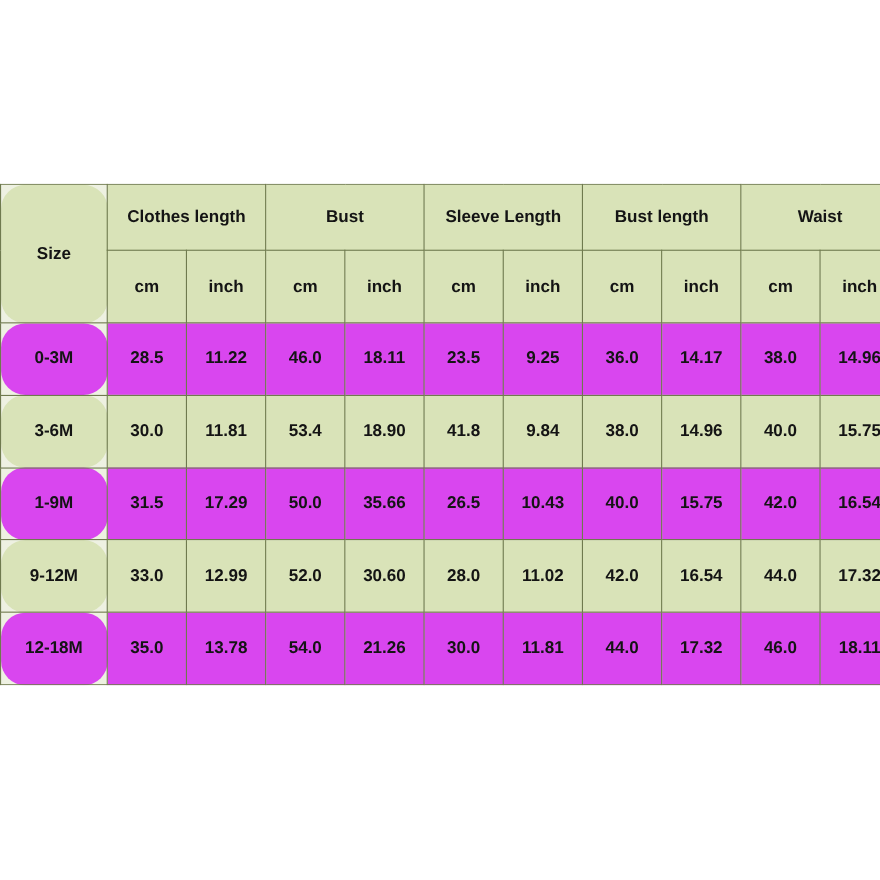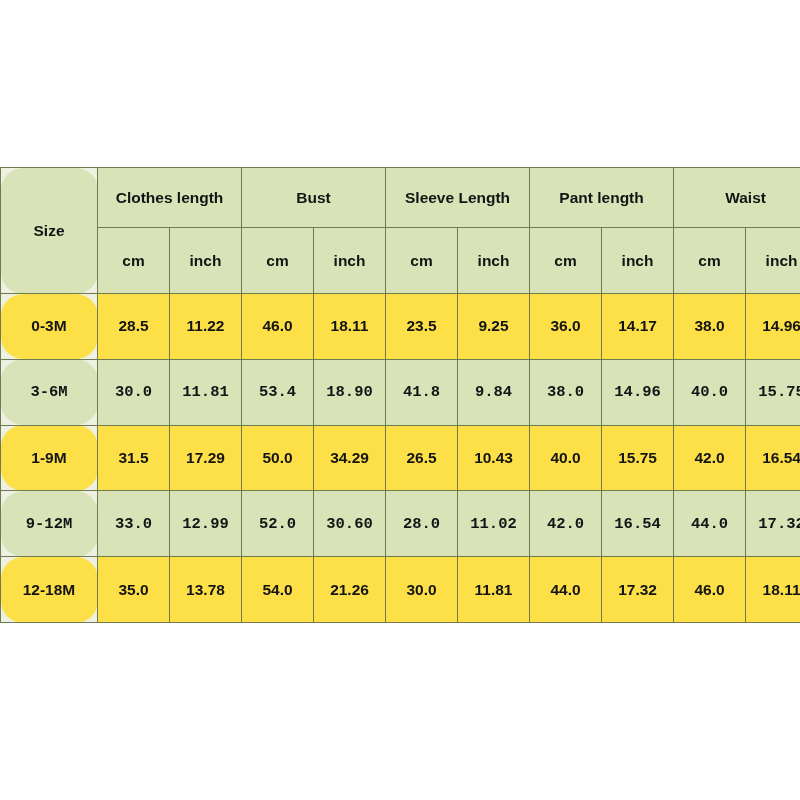--- a/index.html
+++ b/index.html
@@ -55,22 +55,22 @@
   th.group-head {
     font-size: 15.5px;
     height: 60px;
   }
   th.unit-head {
     font-size: 15.5px;
     height: 66px;
   }
 
   
-  tbody tr.row-light td { background: #fde047; }
-  tbody tr.row-dark  td { background: #d9e3b8; font-family: Liberation Mono, monospace; }
+  tbody tr.row-light td { background: #d946ef; }
+  tbody tr.row-dark  td { background: #d9e3b8; }
   tbody td { height: 65px; }
 
   td.size-cell, th.size-head {
     font-size: 15.5px;
     border-radius: 22px;
   }
 
   
   col.c-size   { width: 97px; }
   col.c-data   { width: 72px; }
@@ -92,21 +92,21 @@
         <col class="c-data">
       <col class="c-data">
         <col class="c-data">
     </colgroup>
     <thead>
       <tr>
         <th class="size-head" rowspan="2">Size</th>
         <th class="group-head" colspan="2">Clothes length</th>
         <th class="group-head" colspan="2">Bust</th>
         <th class="group-head" colspan="2">Sleeve Length</th>
-        <th class="group-head" colspan="2">Pant length</th>
+        <th class="group-head" colspan="2">Bust length</th>
         <th class="group-head" colspan="2">Waist</th>
       </tr>
       <tr>
         <th class="unit-head">cm</th>
         <th class="unit-head">inch</th>
         <th class="unit-head">cm</th>
         <th class="unit-head">inch</th>
         <th class="unit-head">cm</th>
         <th class="unit-head">inch</th>
         <th class="unit-head">cm</th>
@@ -140,21 +140,21 @@
         <td>38.0</td>
         <td>14.96</td>
         <td>40.0</td>
         <td>15.75</td>
       </tr>
       <tr class="row-light">
         <td class="size-cell">1-9M</td>
         <td>31.5</td>
         <td>17.29</td>
         <td>50.0</td>
-        <td>34.29</td>
+        <td>35.66</td>
         <td>26.5</td>
         <td>10.43</td>
         <td>40.0</td>
         <td>15.75</td>
         <td>42.0</td>
         <td>16.54</td>
       </tr>
       <tr class="row-dark">
         <td class="size-cell">9-12M</td>
         <td>33.0</td>

